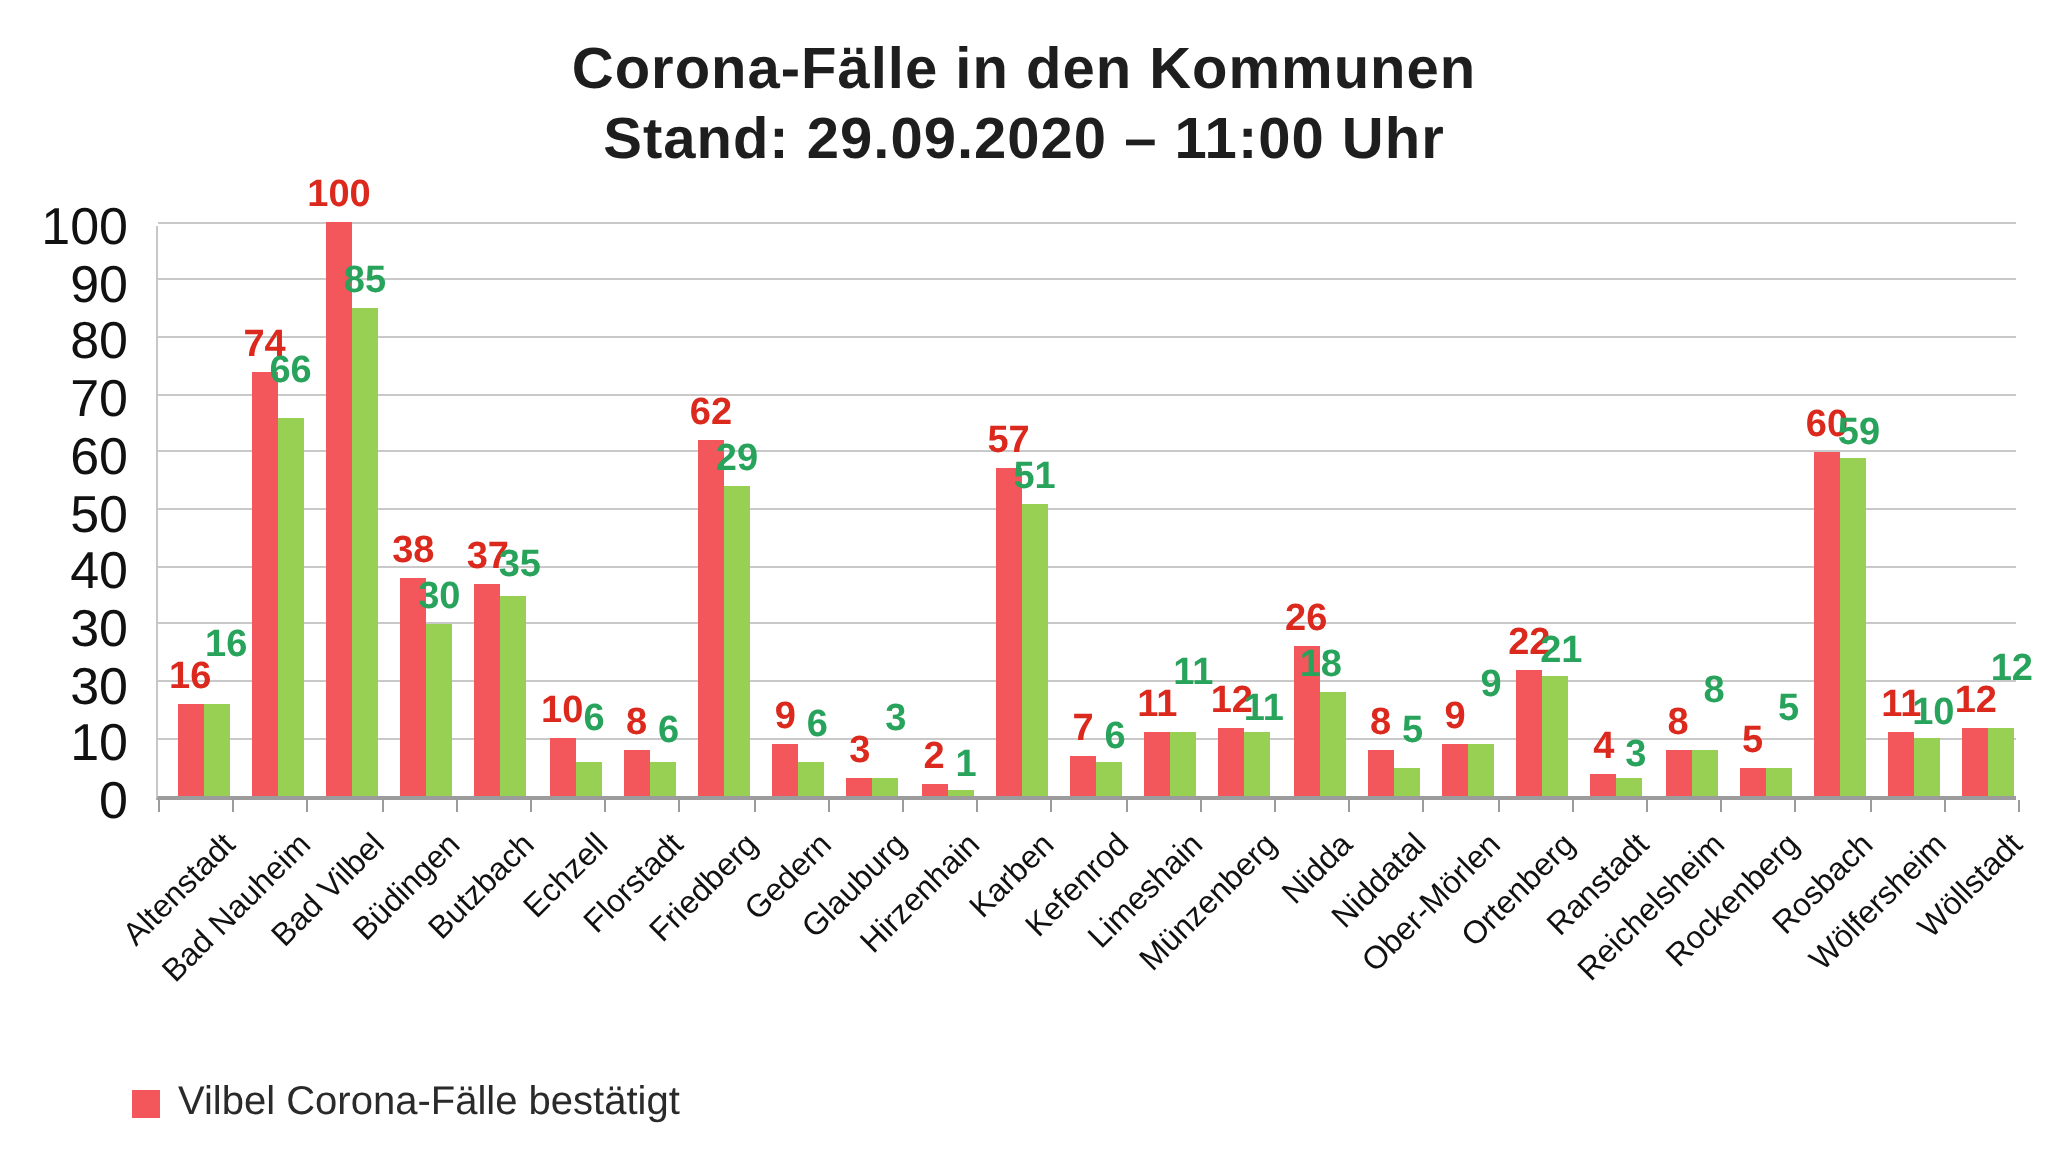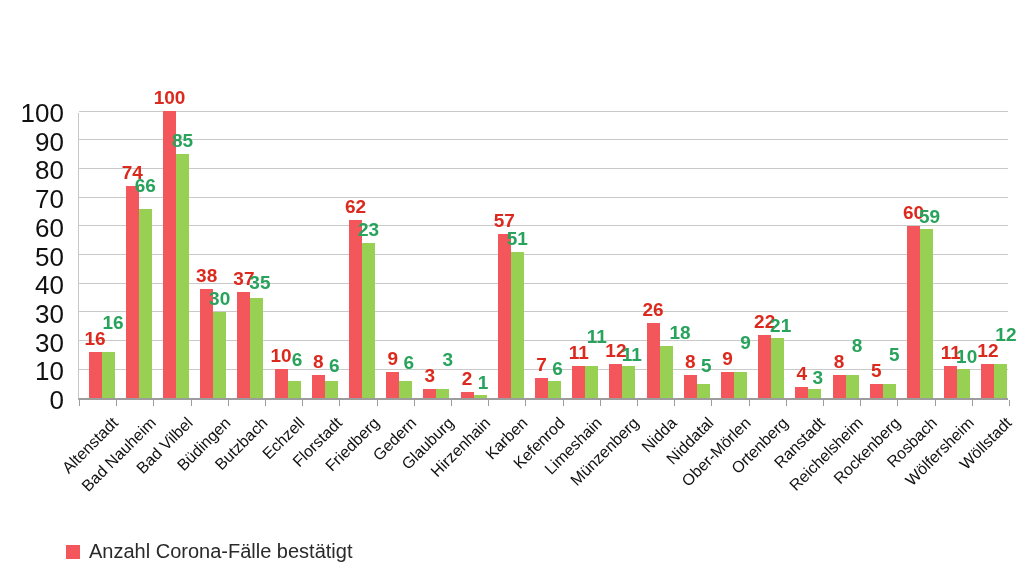--- a/index.html
+++ b/index.html
@@ -43,20 +43,24 @@
   .legend-item { position:absolute; display:flex; align-items:center; gap:9px; white-space:nowrap; }
   .legend-item.first { left:66px; }
   .legend-item.second { left:431px; }
   .swatch { display:inline-block; width:14px; height:14px; }
 </style>
 </head>
 <body>
 
 <div class="screen">
 
+  <div class="title">
+    <div>Corona-Fälle in den Kommunen</div>
+    <div>Stand: 29.09.2020 – 11:00 Uhr</div>
+  </div>
 
   <div id="y-axis">
       <div class="ylabel" style="bottom: -14px;">0</div>
       <div class="ylabel" style="bottom: 14.7px;">10</div>
       <div class="ylabel" style="bottom: 43.4px;">30</div>
       <div class="ylabel" style="bottom: 72.1px;">30</div>
       <div class="ylabel" style="bottom: 100.8px;">40</div>
       <div class="ylabel" style="bottom: 129.5px;">50</div>
       <div class="ylabel" style="bottom: 158.2px;">60</div>
       <div class="ylabel" style="bottom: 186.9px;">70</div>
@@ -126,21 +130,21 @@
       <div class="bar" style="left: 208.6px; height: 17.22px; background: rgb(151, 208, 82);"></div>
       <div class="vlabel" style="left: 202.1px; bottom: 31.7px; color: rgb(220, 41, 30);">10</div>
       <div class="vlabel" style="left: 218.1px; bottom: 27.7px; color: rgb(40, 163, 92);">6</div>
       <div class="bar" style="left: 232.8px; height: 22.96px; background: rgb(243, 86, 91);"></div>
       <div class="bar" style="left: 245.8px; height: 17.22px; background: rgb(151, 208, 82);"></div>
       <div class="vlabel" style="left: 239.3px; bottom: 25.96px; color: rgb(220, 41, 30);">8</div>
       <div class="vlabel" style="left: 255.3px; bottom: 21.96px; color: rgb(40, 163, 92);">6</div>
       <div class="bar" style="left: 270px; height: 177.94px; background: rgb(243, 86, 91);"></div>
       <div class="bar" style="left: 283px; height: 154.98px; background: rgb(151, 208, 82);"></div>
       <div class="vlabel" style="left: 276.5px; bottom: 180.94px; color: rgb(220, 41, 30);">62</div>
-      <div class="vlabel" style="left: 289.5px; bottom: 157.98px; color: rgb(40, 163, 92);">23</div>
+      <div class="vlabel" style="left: 289.5px; bottom: 157.98px; color: rgb(40, 163, 92);">29</div>
       <div class="bar" style="left: 307.2px; height: 25.83px; background: rgb(243, 86, 91);"></div>
       <div class="bar" style="left: 320.2px; height: 17.22px; background: rgb(151, 208, 82);"></div>
       <div class="vlabel" style="left: 313.7px; bottom: 28.83px; color: rgb(220, 41, 30);">9</div>
       <div class="vlabel" style="left: 329.7px; bottom: 24.83px; color: rgb(40, 163, 92);">6</div>
       <div class="bar" style="left: 344.4px; height: 8.61px; background: rgb(243, 86, 91);"></div>
       <div class="bar" style="left: 357.4px; height: 8.61px; background: rgb(151, 208, 82);"></div>
       <div class="vlabel" style="left: 350.9px; bottom: 11.61px; color: rgb(220, 41, 30);">3</div>
       <div class="vlabel" style="left: 368.9px; bottom: 27.61px; color: rgb(40, 163, 92);">3</div>
       <div class="bar" style="left: 381.6px; height: 5.74px; background: rgb(243, 86, 91);"></div>
       <div class="bar" style="left: 394.6px; height: 2.87px; background: rgb(151, 208, 82);"></div>
@@ -158,21 +162,21 @@
       <div class="bar" style="left: 506.2px; height: 31.57px; background: rgb(151, 208, 82);"></div>
       <div class="vlabel" style="left: 499.7px; bottom: 34.57px; color: rgb(220, 41, 30);">11</div>
       <div class="vlabel" style="left: 517.7px; bottom: 50.57px; color: rgb(40, 163, 92);">11</div>
       <div class="bar" style="left: 530.4px; height: 34.44px; background: rgb(243, 86, 91);"></div>
       <div class="bar" style="left: 543.4px; height: 31.57px; background: rgb(151, 208, 82);"></div>
       <div class="vlabel" style="left: 536.9px; bottom: 37.44px; color: rgb(220, 41, 30);">12</div>
       <div class="vlabel" style="left: 552.9px; bottom: 33.44px; color: rgb(40, 163, 92);">11</div>
       <div class="bar" style="left: 567.6px; height: 74.62px; background: rgb(243, 86, 91);"></div>
       <div class="bar" style="left: 580.6px; height: 51.66px; background: rgb(151, 208, 82);"></div>
       <div class="vlabel" style="left: 574.1px; bottom: 77.62px; color: rgb(220, 41, 30);">26</div>
-      <div class="vlabel" style="left: 601px; bottom: 54.66px; color: rgb(40, 163, 92);">18</div>
+      <div class="vlabel" style="left: 560px; bottom: 54.66px; color: rgb(40, 163, 92); text-align: right;">18</div>
       <div class="bar" style="left: 604.8px; height: 22.96px; background: rgb(243, 86, 91);"></div>
       <div class="bar" style="left: 617.8px; height: 14.35px; background: rgb(151, 208, 82);"></div>
       <div class="vlabel" style="left: 611.3px; bottom: 25.96px; color: rgb(220, 41, 30);">8</div>
       <div class="vlabel" style="left: 627.3px; bottom: 21.96px; color: rgb(40, 163, 92);">5</div>
       <div class="bar" style="left: 642px; height: 25.83px; background: rgb(243, 86, 91);"></div>
       <div class="bar" style="left: 655px; height: 25.83px; background: rgb(151, 208, 82);"></div>
       <div class="vlabel" style="left: 648.5px; bottom: 28.83px; color: rgb(220, 41, 30);">9</div>
       <div class="vlabel" style="left: 666.5px; bottom: 44.83px; color: rgb(40, 163, 92);">9</div>
       <div class="bar" style="left: 679.2px; height: 63.14px; background: rgb(243, 86, 91);"></div>
       <div class="bar" style="left: 692.2px; height: 60.27px; background: rgb(151, 208, 82);"></div>
@@ -278,17 +282,17 @@
         <span>Wölfersheim</span>
       </div>
       <div class="xlabel" style="left: 924.4px;">
         <span>Wöllstadt</span>
       </div>
     </div>
 
   <div class="legend">
     <div class="legend-item first">
       <span class="swatch" style="background: rgb(243, 86, 91);"></span>
-      <span>Anzahl Corona-Fälle bestätigt</span>
+      <span>Vilbel Corona-Fälle bestätigt</span>
     </div>
   </div>
 
 </div>
 
 </body></html>

